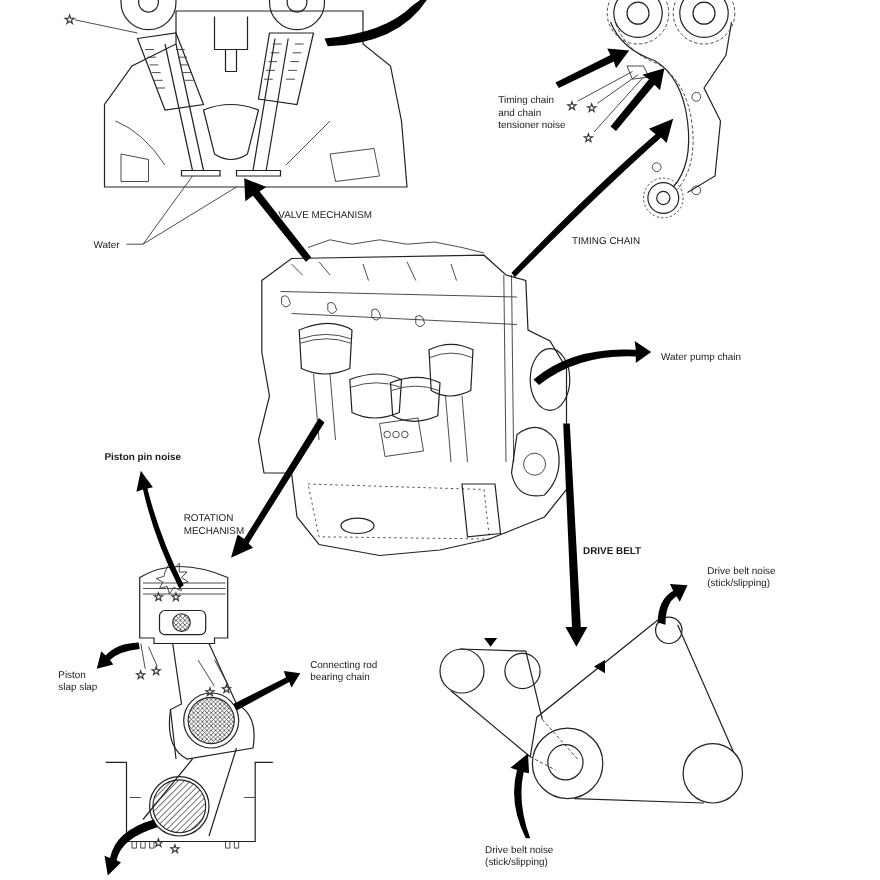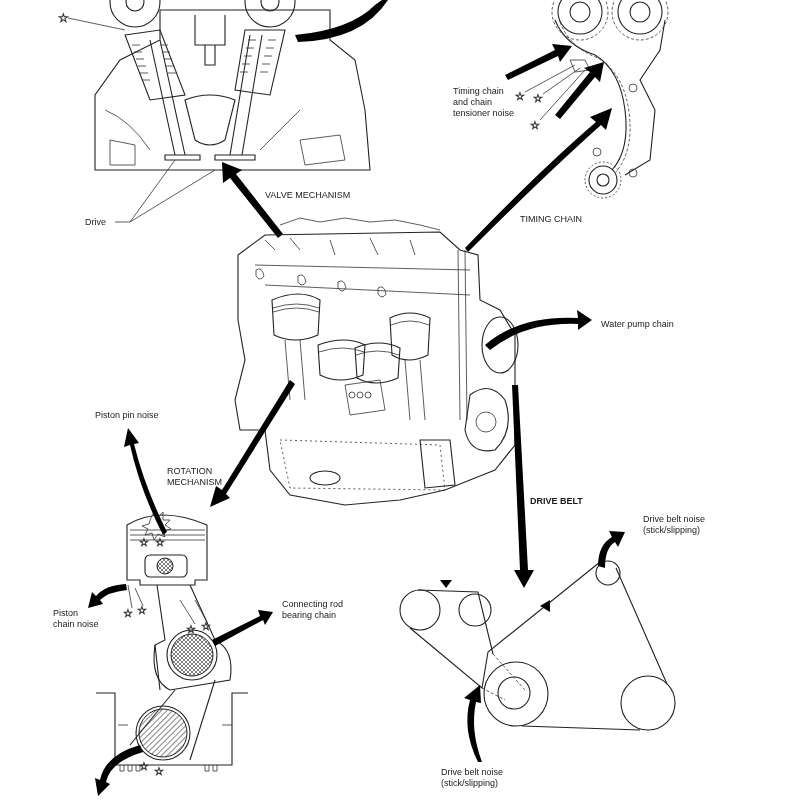--- a/index.html
+++ b/index.html
@@ -186,28 +186,28 @@
     <path class="arrow" d="M540 606 L550 600 L550 612 Z"></path>
   </g>
 
   <path class="arrow" d="M598 566 Q598 545 612 537 L609 531 L625 532 L618 547 L615 542 Q605 548 605 568 Z"></path>
   <path class="arrow" d="M478 762 Q462 730 470 700 L464 698 L480 685 L481 703 L476 702 Q470 730 482 762 Z"></path>
 </svg>
 
 <div class="lbl" style="left:453px;top:86px;">Timing chain
 and chain
 tensioner noise</div>
-<div class="lbl caps" style="left:253px;top:190px;margin-left:12px;">VALVE MECHANISM</div>
-<div class="lbl" style="left:85px;top:217px;">Drive</div>
+<div class="lbl caps" style="left:253px;top:190px;">VALVE MECHANISM</div>
+<div class="lbl" style="left:85px;top:217px;">Water</div>
 <div class="lbl caps" style="left:520px;top:214px;">TIMING CHAIN</div>
 <div class="lbl" style="left:601px;top:319px;">Water pump chain</div>
-<div class="lbl" style="left:95px;top:410px;">Piston pin noise</div>
+<div class="lbl" style="left:95px;top:410px;font-weight:bold;">Piston pin noise</div>
 <div class="lbl caps" style="left:167px;top:441px;margin-top:25px;">ROTATION
 MECHANISM</div>
 <div class="lbl caps" style="left:530px;top:496px;font-weight:bold;">DRIVE BELT</div>
 <div class="lbl" style="left:643px;top:514px;">Drive belt noise
 (stick/slipping)</div>
 <div class="lbl" style="left:282px;top:599px;">Connecting rod
 bearing chain</div>
 <div class="lbl" style="left:53px;top:608px;">Piston
-chain noise</div>
+slap slap</div>
 <div class="lbl" style="left:441px;top:767px;">Drive belt noise
 (stick/slipping)</div>
 
 </body></html>

